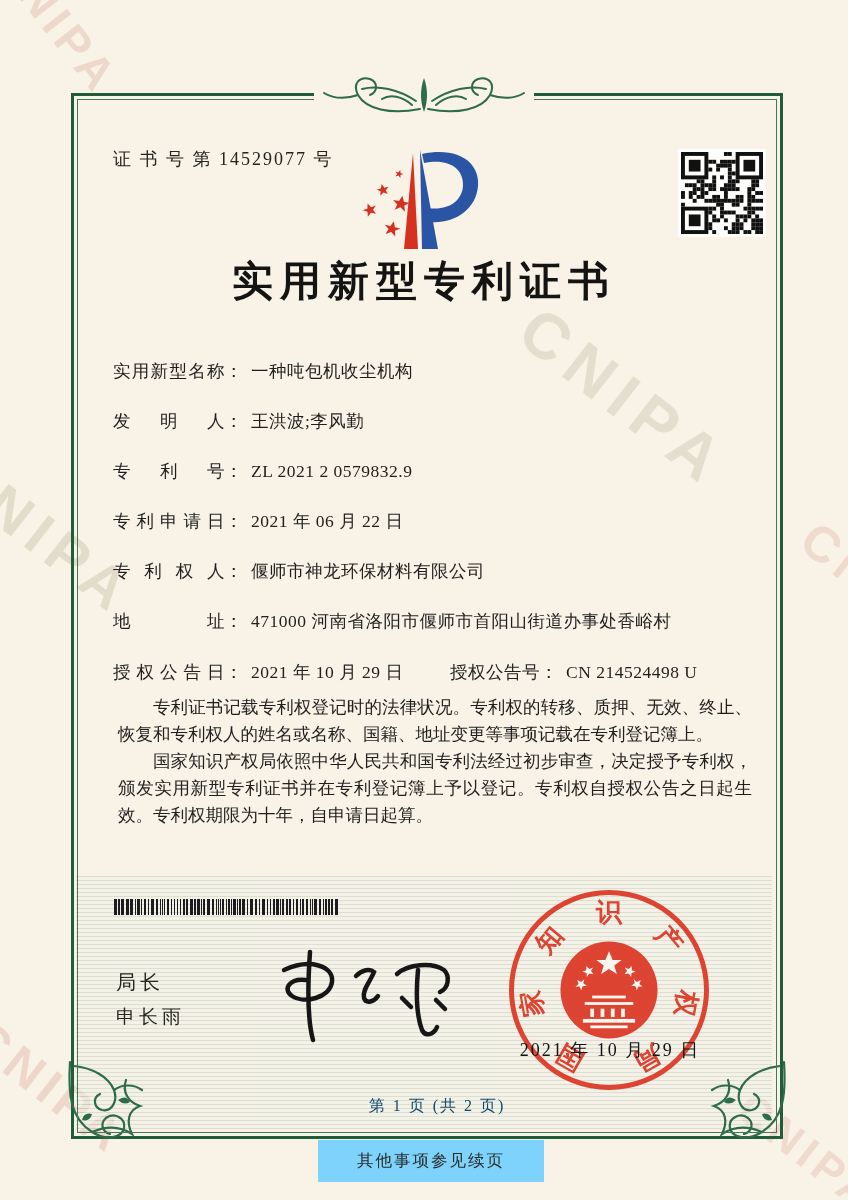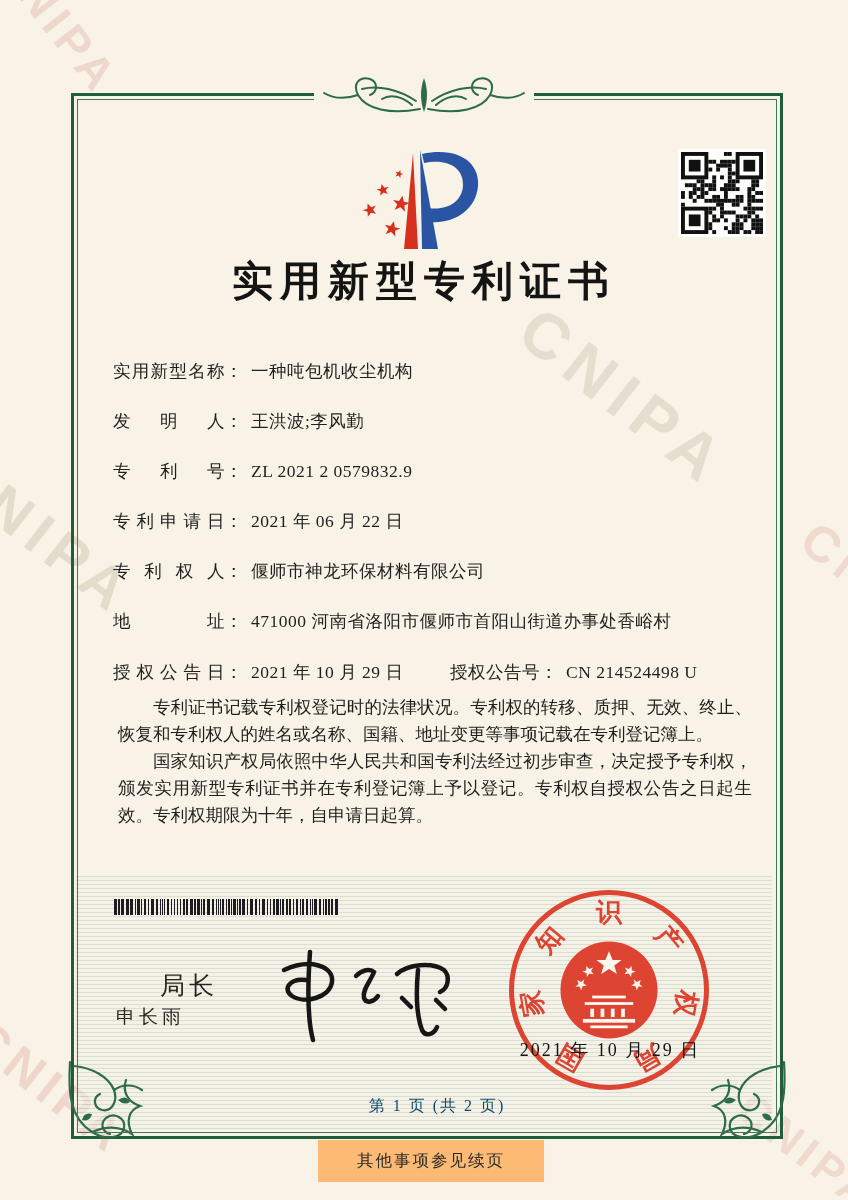--- a/index.html
+++ b/index.html
@@ -37,36 +37,36 @@
          font-weight:600;letter-spacing:7px;color:#141412;}
 
   .frow{position:absolute;left:113px;font-size:17.5px;letter-spacing:.5px;white-space:nowrap;}
   .frow2{position:absolute;font-size:17.5px;letter-spacing:.5px;white-space:nowrap;}
   .flabel{display:inline-block;width:112px;text-align:justify;text-align-last:justify;font-family:Liberation Mono, monospace;}
   .fcolon{display:inline-block;margin:0 8px 0 0;}
   .paras{position:absolute;left:118px;top:694px;width:634px;font-size:17.5px;line-height:27px;text-align:justify;}
   .paras p{margin:0;text-indent:2em;}
 
   .barcode{position:absolute;left:114px;top:899px;width:224px;height:16px;}
-  .signer-title{position:absolute;left:116px;top:969px;font-size:25px;letter-spacing:4px;
-      font-family:"Liberation Sans","DejaVu Sans",sans-serif;color:#26261f;margin-left:44px;}
+  .signer-title{position:absolute;left:116px;top:969px;font-size:20px;letter-spacing:4px;
+      font-family:"Liberation Sans","DejaVu Sans",sans-serif;color:#26261f;}
   .signer-name{position:absolute;left:116px;top:1004px;font-size:19px;letter-spacing:4px;
       font-family:"Liberation Sans","DejaVu Sans",sans-serif;color:#26261f;}
   .signature{position:absolute;left:252px;top:942px;width:205px;height:102px;}
 
   .seal{position:absolute;left:507px;top:888px;width:204px;height:204px;opacity:.95;}
   .seal-ring{position:absolute;inset:2px;border:5px solid #dc3b28;border-radius:50%;}
   .seal-emblem{position:absolute;left:50%;top:50%;transform:translate(-50%,-50%);width:112px;height:112px;}
   .seal-ch{position:absolute;left:50%;top:50%;font-size:26px;font-weight:700;color:#dc3b28;}
   .seal-date{position:absolute;left:505px;top:1038px;width:210px;text-align:center;font-size:18px;
       letter-spacing:2px;color:#141414;z-index:6;}
 
   .page-info{position:absolute;left:137px;top:1096px;width:600px;text-align:center;font-size:16px;
       letter-spacing:2px;color:#0c4a6e;}
-  .cont-box{position:absolute;left:318px;top:1140px;width:226px;height:42px;background:#fdba74;
+  .cont-box{position:absolute;left:318px;top:1140px;width:226px;height:42px;background:#7dd3fc;
       display:flex;align-items:center;justify-content:center;font-size:16.5px;letter-spacing:2px;color:#2a2a26;}
   svg{display:block;}
 </style>
 </head>
 <body>
 
 <div class="page">
 
   <span class="wm wm1">CNIPA</span>
   <span class="wm wm2">CNIPA</span>
@@ -117,20 +117,21 @@
           <path d="M98,34 C88,25 76,23 68,28"></path>
           <path d="M44,24 C32,28 20,28 10,22"></path>
         </g>
       </defs>
       <use href="#lhalf"></use>
       <use href="#lhalf" transform="translate(220,0) scale(-1,1)"></use>
       <path d="M110,7 C106,18 106,30 110,41 C114,30 114,18 110,7" fill="#2d6b49"></path>
     </svg>
   </div>
 
+  <div class="cert-no">证 书 号 第 14529077 号</div>
 
   <div class="logo">
     <svg viewBox="0 0 140 110" width="140" height="110">
       <defs>
         <path id="star" d="M0,-10 L2.9,-3.1 10,-3.1 4.2,1.2 6.2,8.1 0,4 -6.2,8.1 -4.2,1.2 -10,-3.1 -2.9,-3.1 Z"></path>
       </defs>
       <path d="M70,8 C108,0 128,18 126,40 C124,64 102,78 78,76 L76,62 C96,65 110,55 111,40 C112,22 96,12 72,17 Z" fill="#2a55a5"></path>
       <path d="M68,4 L70,103 L86,103 Z" fill="#2a55a5"></path>
       <path d="M61,7 L52,103 L66,103 Z" fill="#d6301f"></path>
       <g fill="#d6301f">

